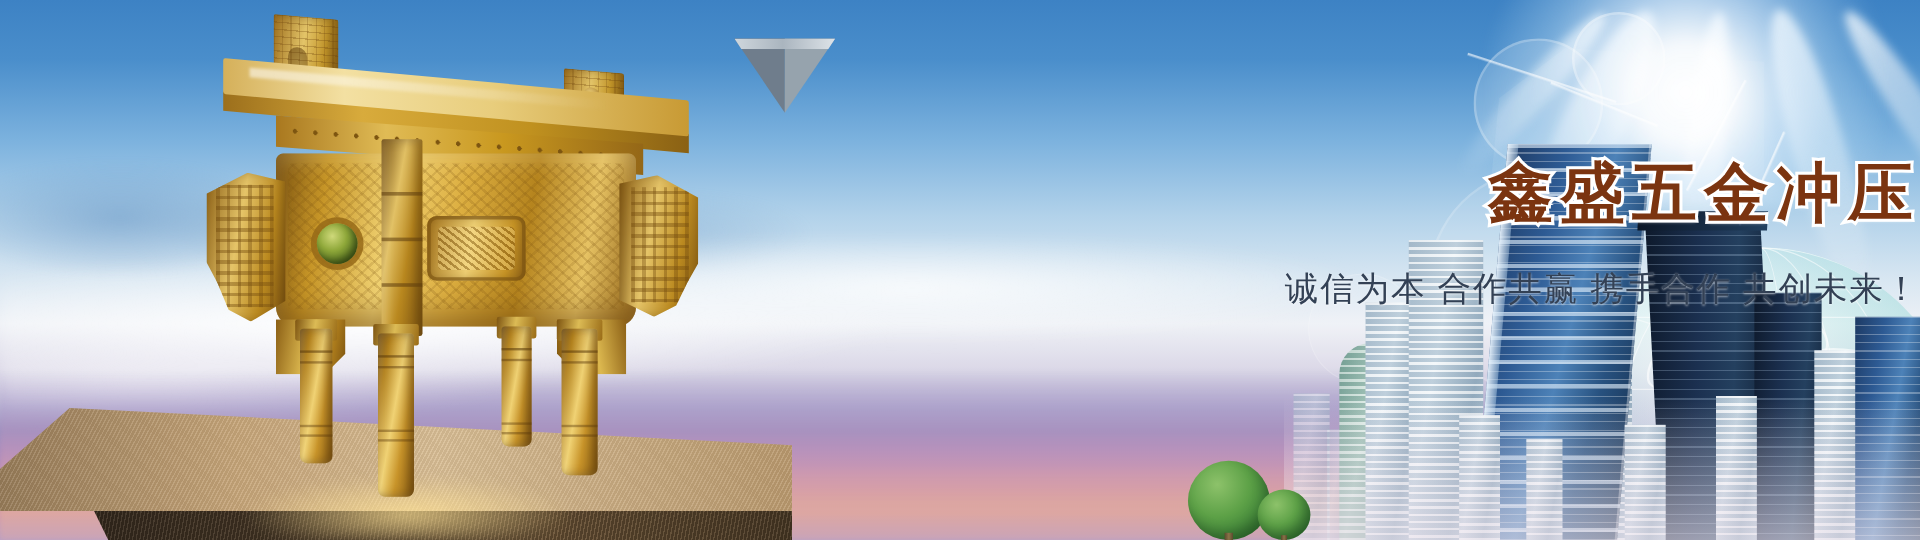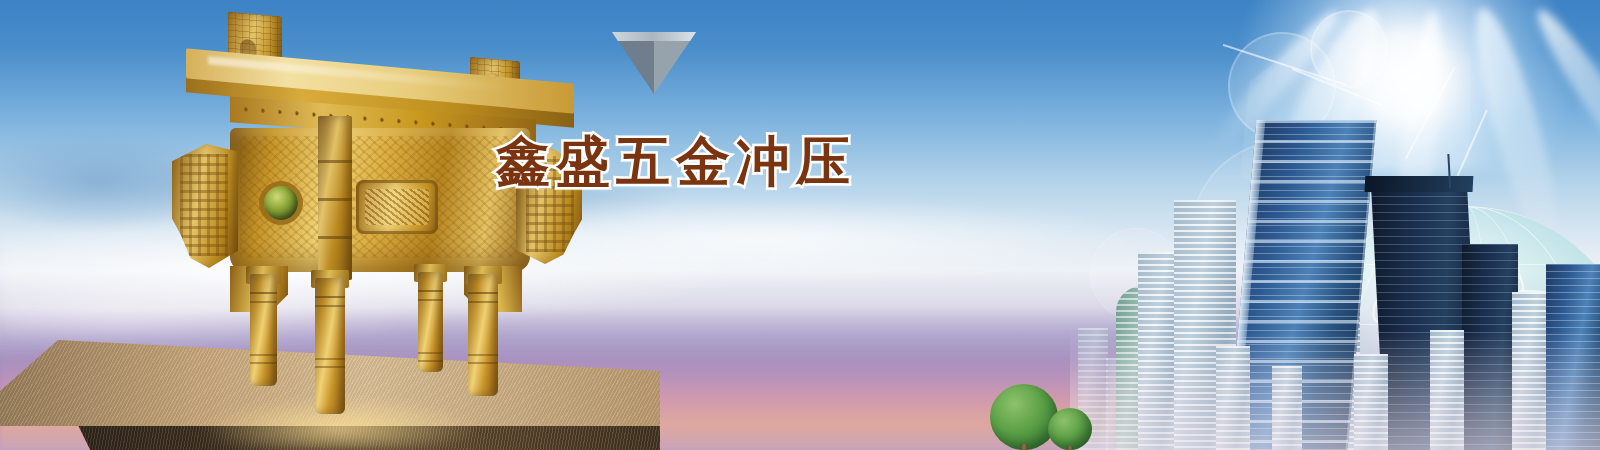--- a/index.html
+++ b/index.html
@@ -340,21 +340,21 @@
   .leg-3{left:250px;top:268px;width:25px;height:100px;}
   .leg-4{left:300px;top:270px;width:30px;height:122px;}
   .leg-cap{position:absolute;border-radius:2px;
     background:linear-gradient(100deg,#7d5411,#dcbb55 46%,#9a6c17);}
   .lc-1{left:78px;top:262px;width:35px;height:18px;}
   .lc-2{left:143px;top:266px;width:38px;height:18px;}
   .lc-3{left:246px;top:260px;width:33px;height:18px;}
   .lc-4{left:296px;top:262px;width:38px;height:18px;}
 
   
-  .copy{position:absolute;left:0;right:0;top:132px;text-align:center;pointer-events:auto;}
+  .copy{position:absolute;left:0;right:0;top:132px;text-align:right;pointer-events:auto;}
   .copy-inner{display:inline-block;margin-left:-248px;}
   .headline{
     font-size:54px;font-weight:bold;letter-spacing:6px;line-height:1.08;
     color:#7b3410;
     -webkit-text-stroke:5px #ffffff;
     paint-order:stroke fill;
     text-shadow:0 2px 3px rgba(255,255,255,.75);
     white-space:nowrap;margin:0;
   }
   .tagline{
@@ -487,16 +487,17 @@
     <div class="leg-cap lc-2"></div>
     <div class="leg leg-1"></div>
     <div class="leg leg-3"></div>
     <div class="leg leg-4"></div>
     <div class="leg leg-2"></div>
   </div>
 
   <div class="copy">
     <div class="copy-inner">
       <h1 class="headline">鑫盛五金冲压</h1>
+      <p class="tagline">诚信为本 合作共赢 携手合作 共创未来！</p>
     </div>
   </div>
 
 </div>
 
 </body></html>

